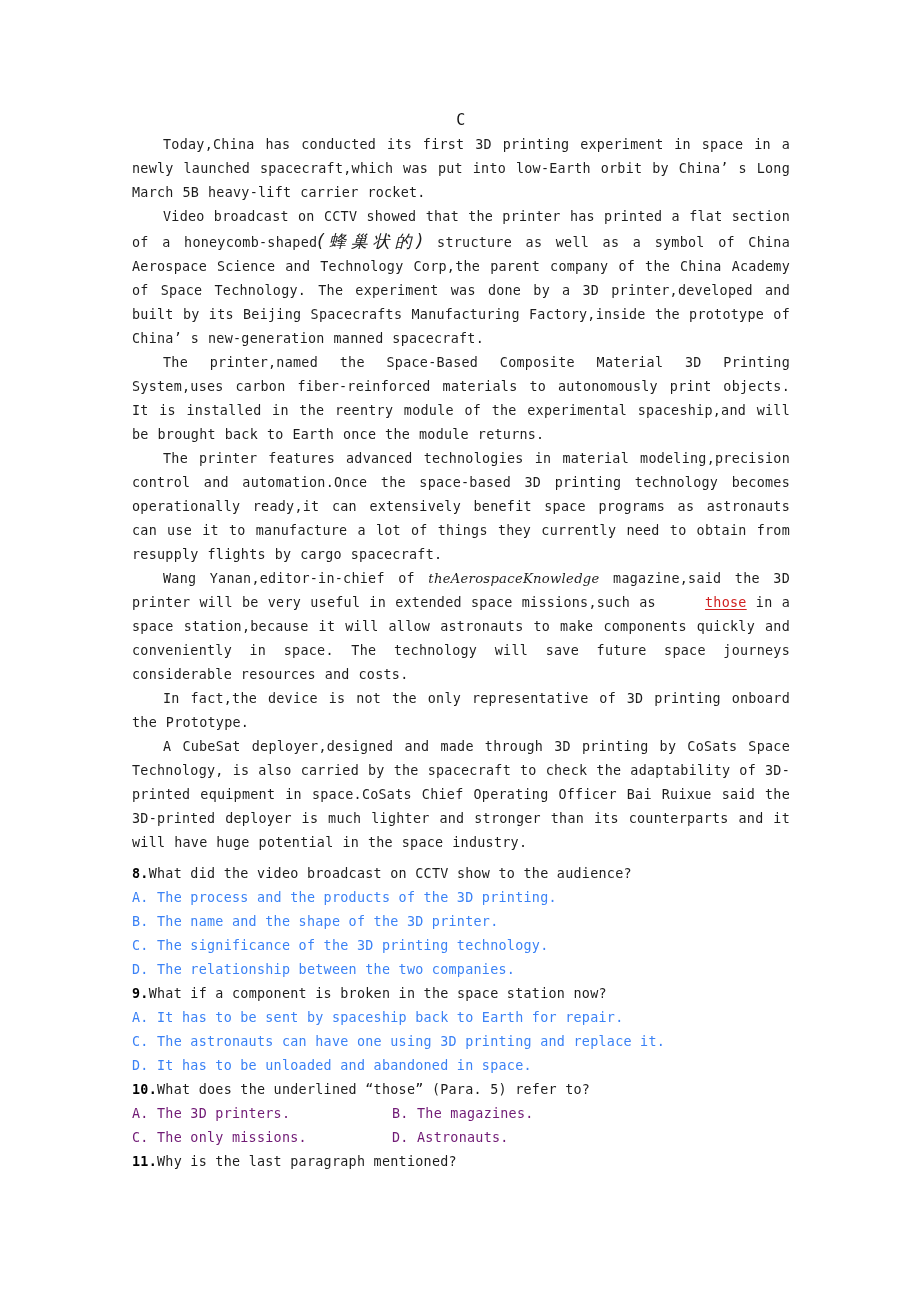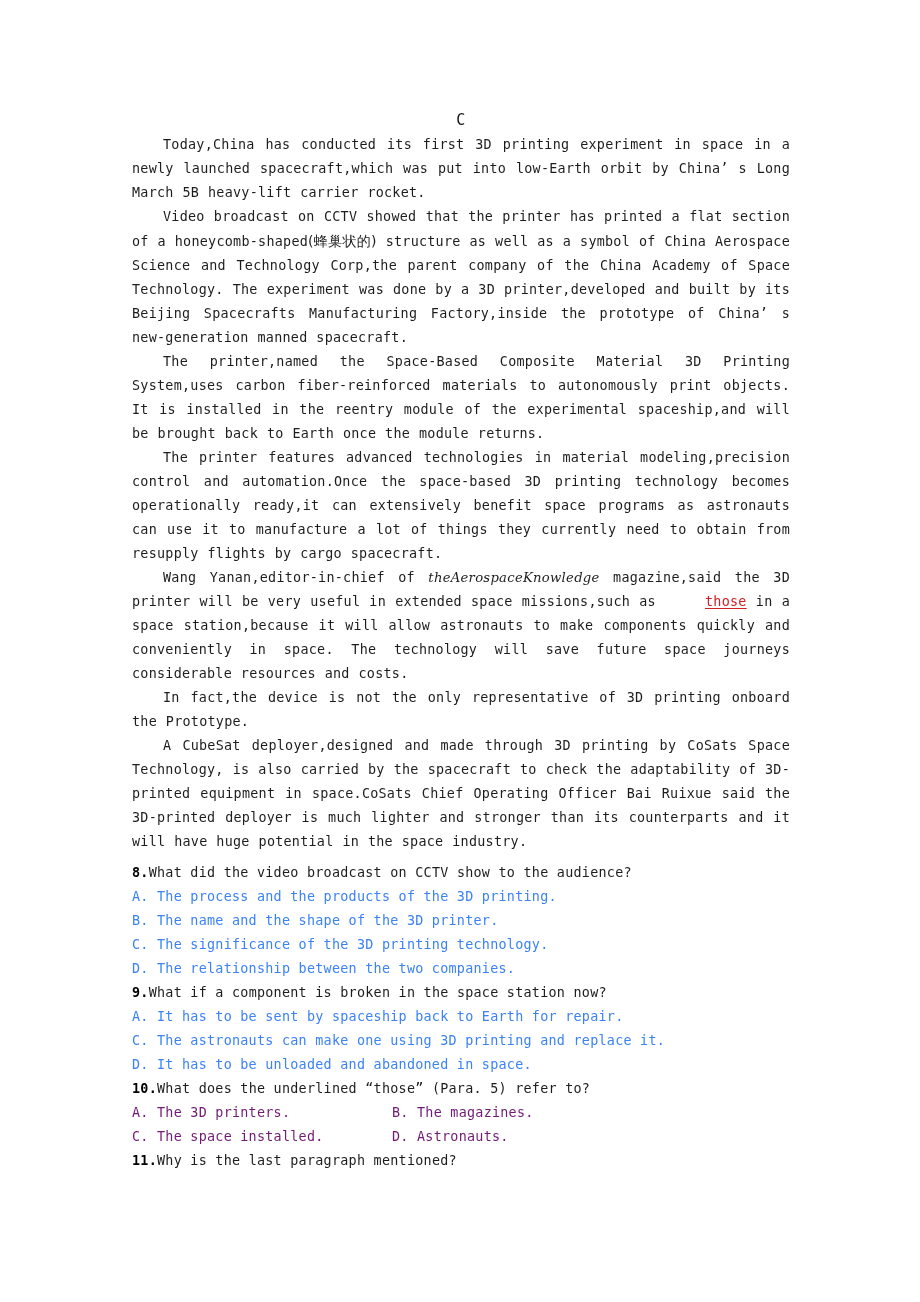--- a/index.html
+++ b/index.html
@@ -41,21 +41,22 @@
     text-align: justify;
     text-align-last: left;
     text-indent: 31px;
     letter-spacing: 0.02em;
     word-spacing: 0.04em;
     color: #1d1d1d;
   }
 
   .cn-gloss {
     font-family: "DejaVu Sans", sans-serif;
-    font-size: 14px;
+    font-size: 17px;
+    font-style: italic;
   }
 
   .mag-title {
     font-family: "DejaVu Serif", "Liberation Serif", serif;
     font-style: italic;
     font-size: 13.2px;
   }
 
   .ref-link {
     color: #d02020;
@@ -121,22 +122,22 @@
       </div>
 
     <div class="questions" id="questions">
         <div class="q-line"><span class="q-num">8.</span><span>What did the video broadcast on CCTV show to the audience?</span></div>
         <div class="opt-line">A. The process and the products of the 3D printing.</div>
         <div class="opt-line">B. The name and the shape of the 3D printer.</div>
         <div class="opt-line">C. The significance of the 3D printing technology.</div>
         <div class="opt-line">D. The relationship between the two companies.</div>
         <div class="q-line"><span class="q-num">9.</span><span>What if a component is broken in the space station now?</span></div>
         <div class="opt-line">A. It has to be sent by spaceship back to Earth for repair.</div>
-        <div class="opt-line">C. The astronauts can make one using 3D printing and replace it.</div>
+        <div class="opt-line">C. The astronauts can have one using 3D printing and replace it.</div>
         <div class="opt-line">D. It has to be unloaded and abandoned in space.</div>
         <div class="q-line"><span class="q-num">10.</span><span>What does the underlined “those” (Para. 5) refer to?</span></div>
         <div class="opt-row"><span>A. The 3D printers.</span><span class="opt-col-b">B. The magazines.</span></div>
-        <div class="opt-row"><span>C. The space installed.</span><span class="opt-col-b">D. Astronauts.</span></div>
+        <div class="opt-row"><span>C. The only missions.</span><span class="opt-col-b">D. Astronauts.</span></div>
         <div class="q-line"><span class="q-num">11.</span><span>Why is the last paragraph mentioned?</span></div>
       </div>
 
   </div>
 </div>
 
 </body></html>

